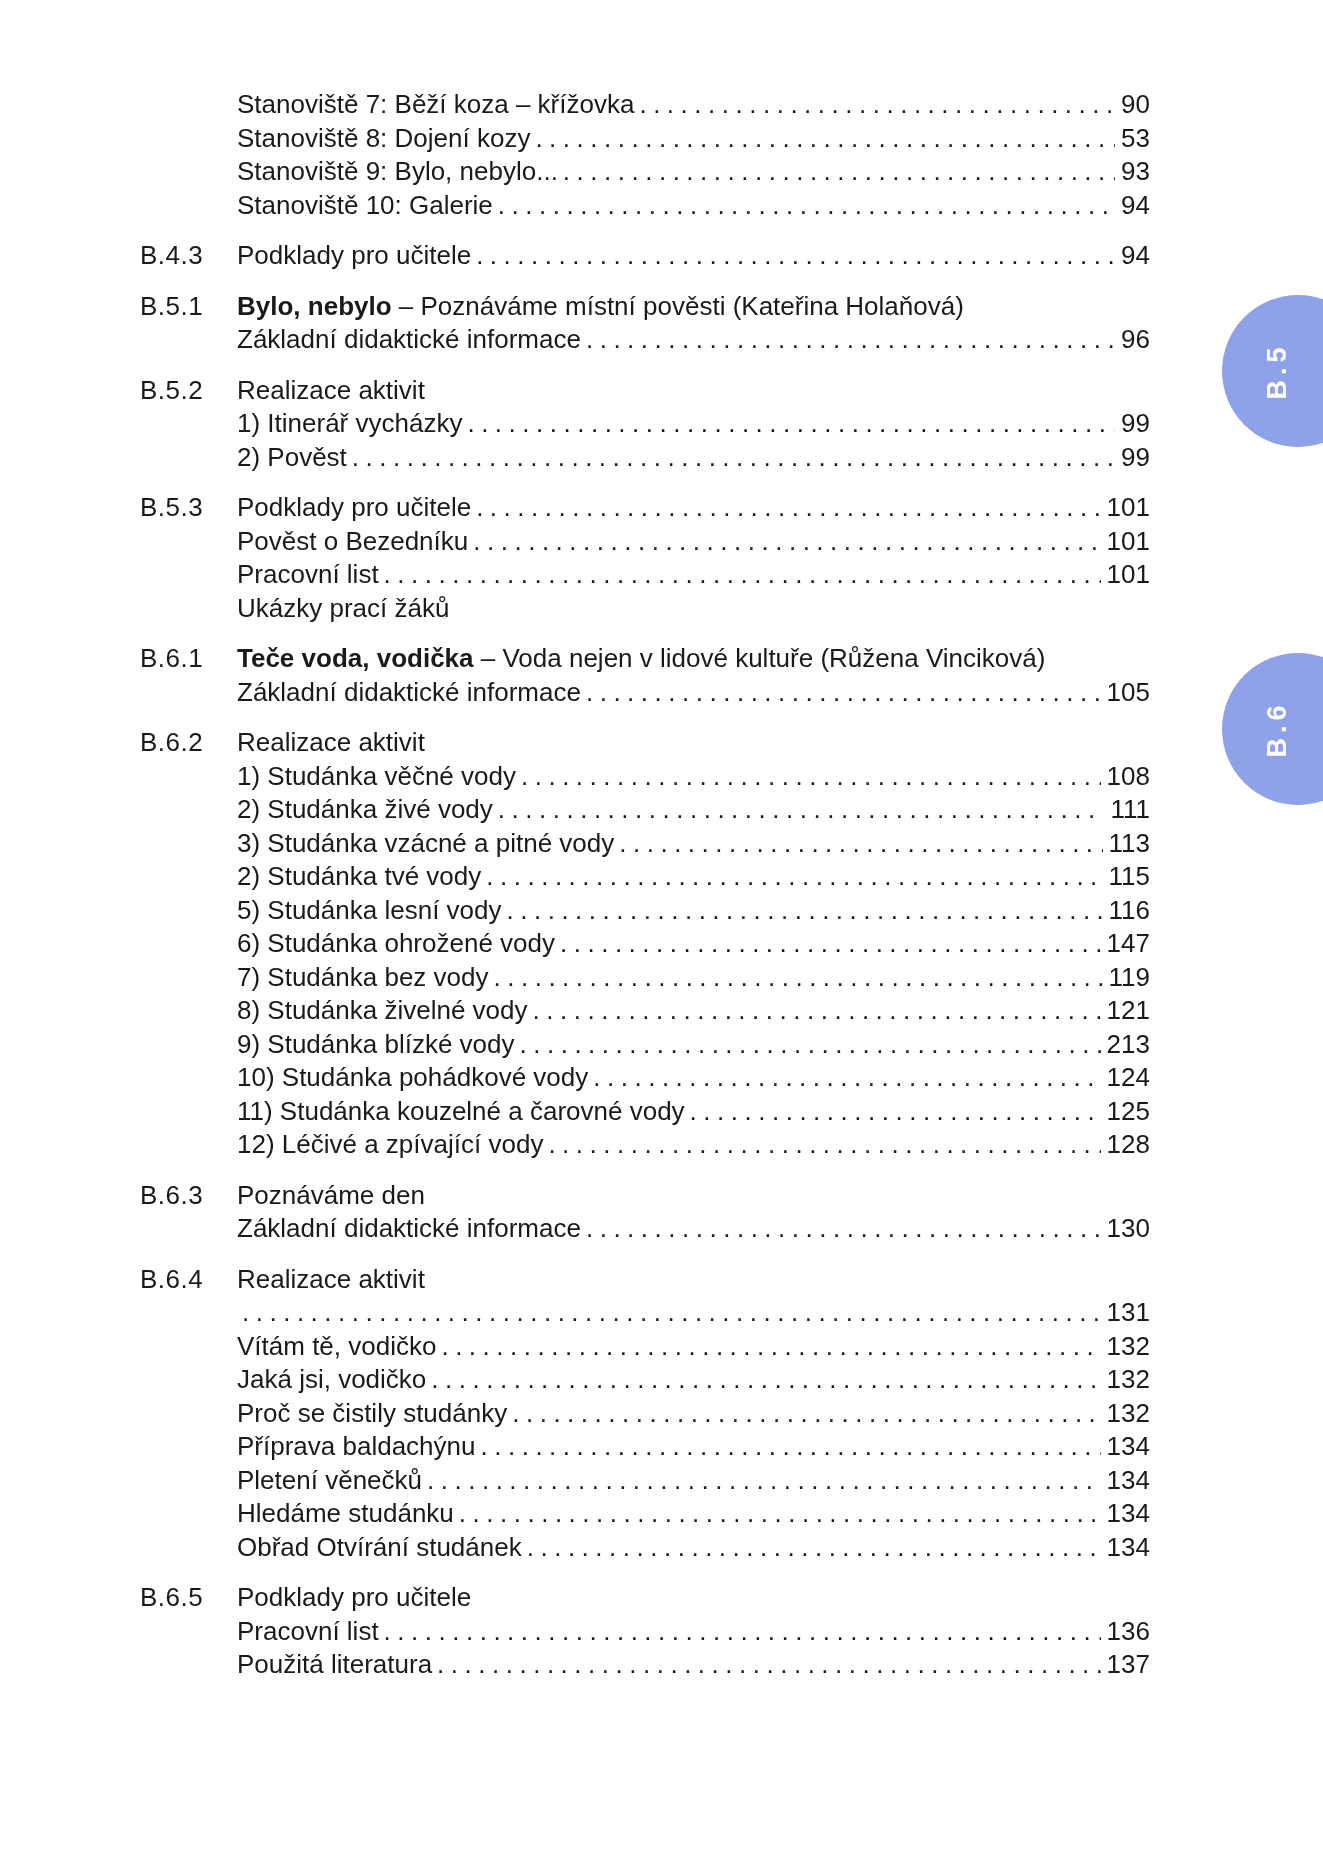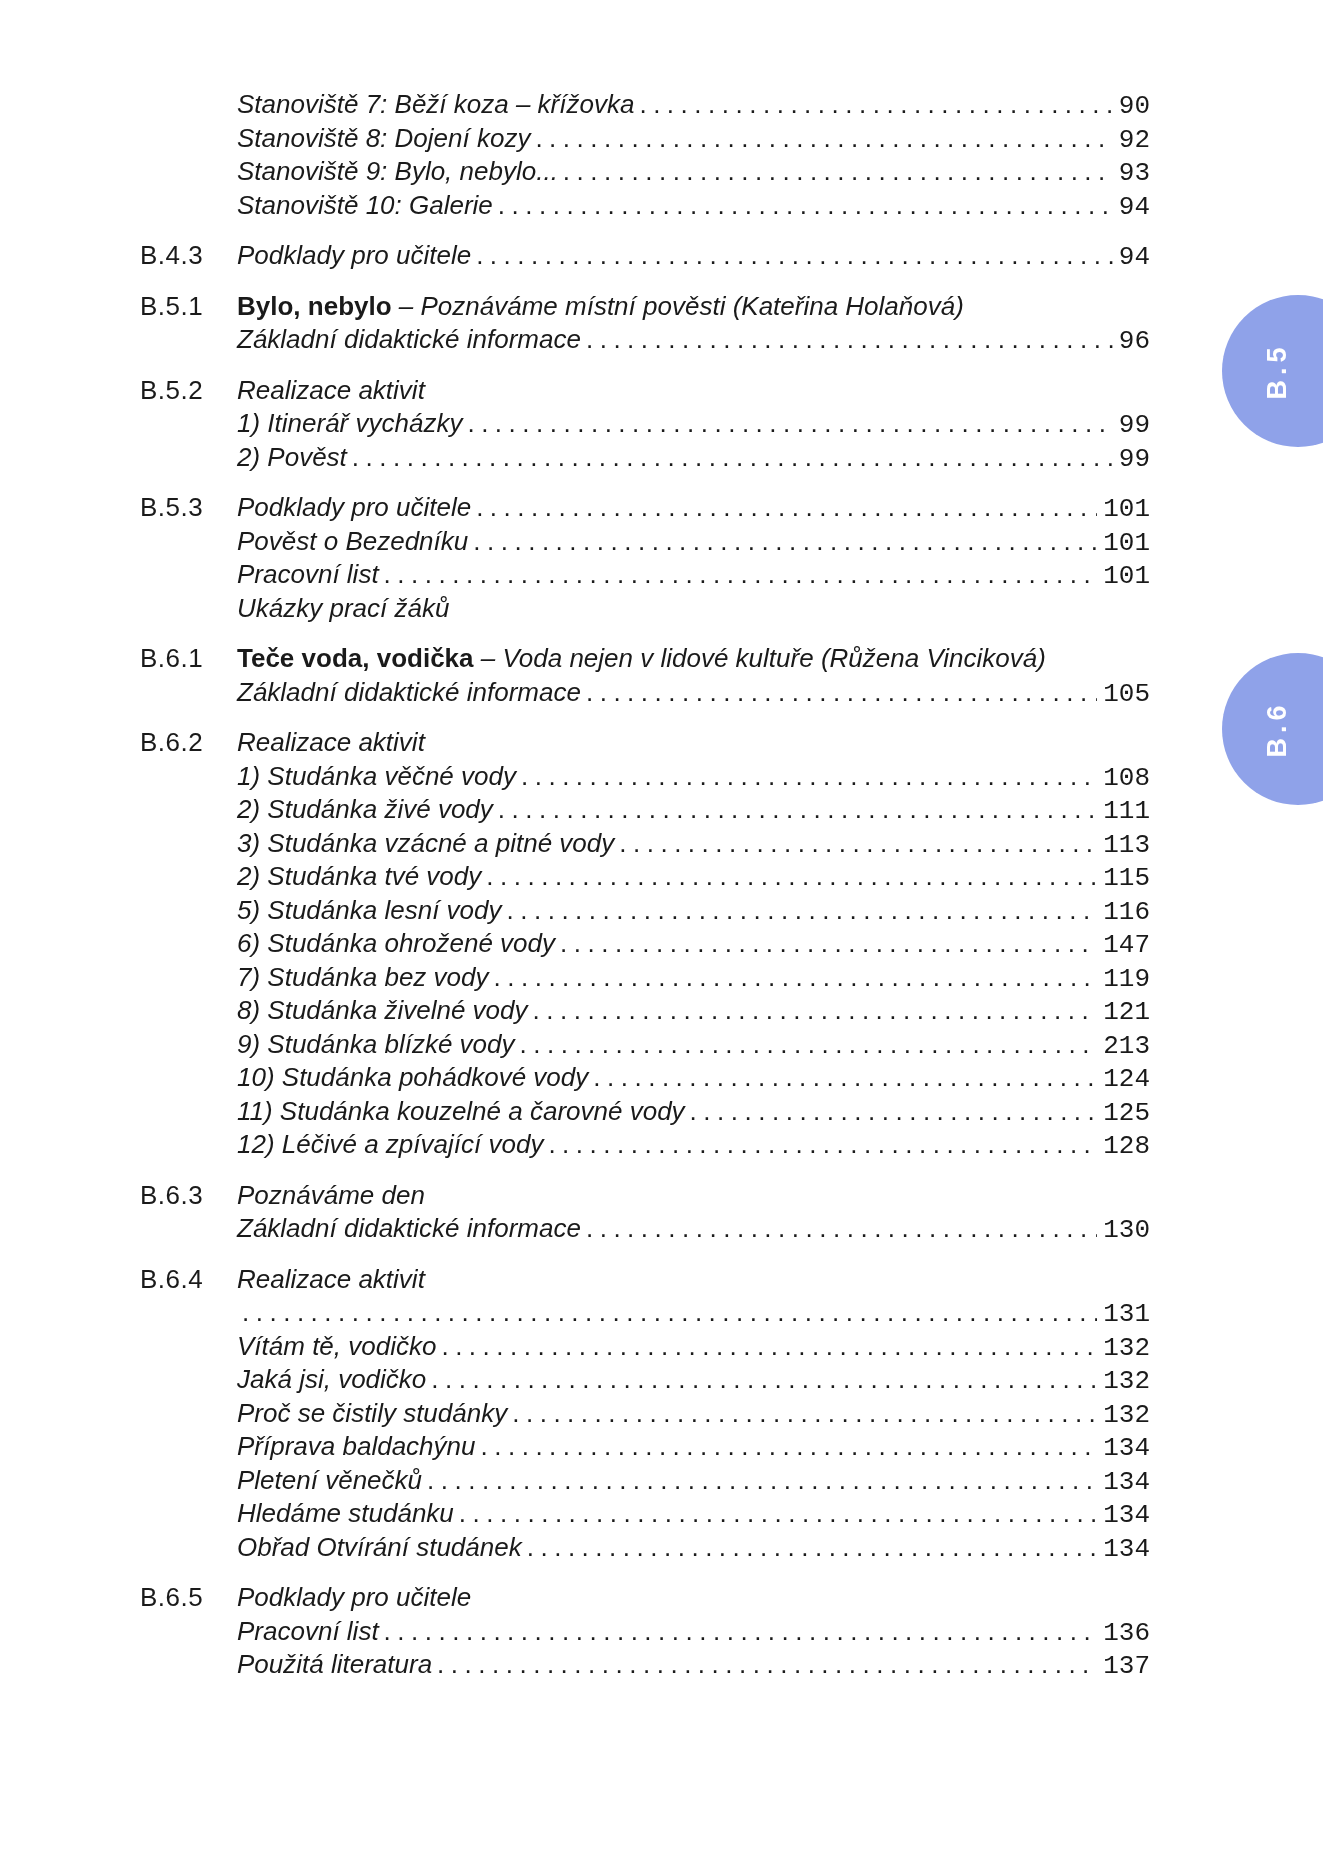--- a/index.html
+++ b/index.html
@@ -34,37 +34,36 @@
     height: 33.5px;
     line-height: 33.5px;
     white-space: nowrap;
   }
   .num {
     flex: none;
     width: 97px;
     letter-spacing: 0.5px;
   }
   .bold { flex: none; font-weight: bold; }
-  .label { flex: none; white-space: pre; font-style: italic; }
+  .label { flex: none; white-space: pre; }
   .leader {
     flex: 1;
     min-width: 0;
     overflow: hidden;
     white-space: nowrap;
     padding-left: 5px;
   }
   .leader::after {
     content: "................................................................................";
     letter-spacing: 6.5px;
   }
   .page-num {
     flex: none;
     margin-left: 6px;
     text-align: left;
-    font-family: Liberation Mono, monospace;
   }
   .tab {
     position: absolute;
     left: 1222px;
     width: 152px;
     height: 152px;
     border-radius: 50%;
     background: #8fa2e9;
   }
   .tab-b5 { top: 295px; }
@@ -90,21 +89,21 @@
         <div class="row">
           <span class="num"></span>
           <span class="label">Stanoviště 7: Běží koza – křížovka</span>
           <span class="leader"></span>
           <span class="page-num">90</span>
         </div>
         <div class="row">
           <span class="num"></span>
           <span class="label">Stanoviště 8: Dojení kozy</span>
           <span class="leader"></span>
-          <span class="page-num">92</span>
+          <span class="page-num">53</span>
         </div>
         <div class="row">
           <span class="num"></span>
           <span class="label">Stanoviště 9: Bylo, nebylo...</span>
           <span class="leader"></span>
           <span class="page-num">93</span>
         </div>
         <div class="row">
           <span class="num"></span>
           <span class="label">Stanoviště 10: Galerie</span>

